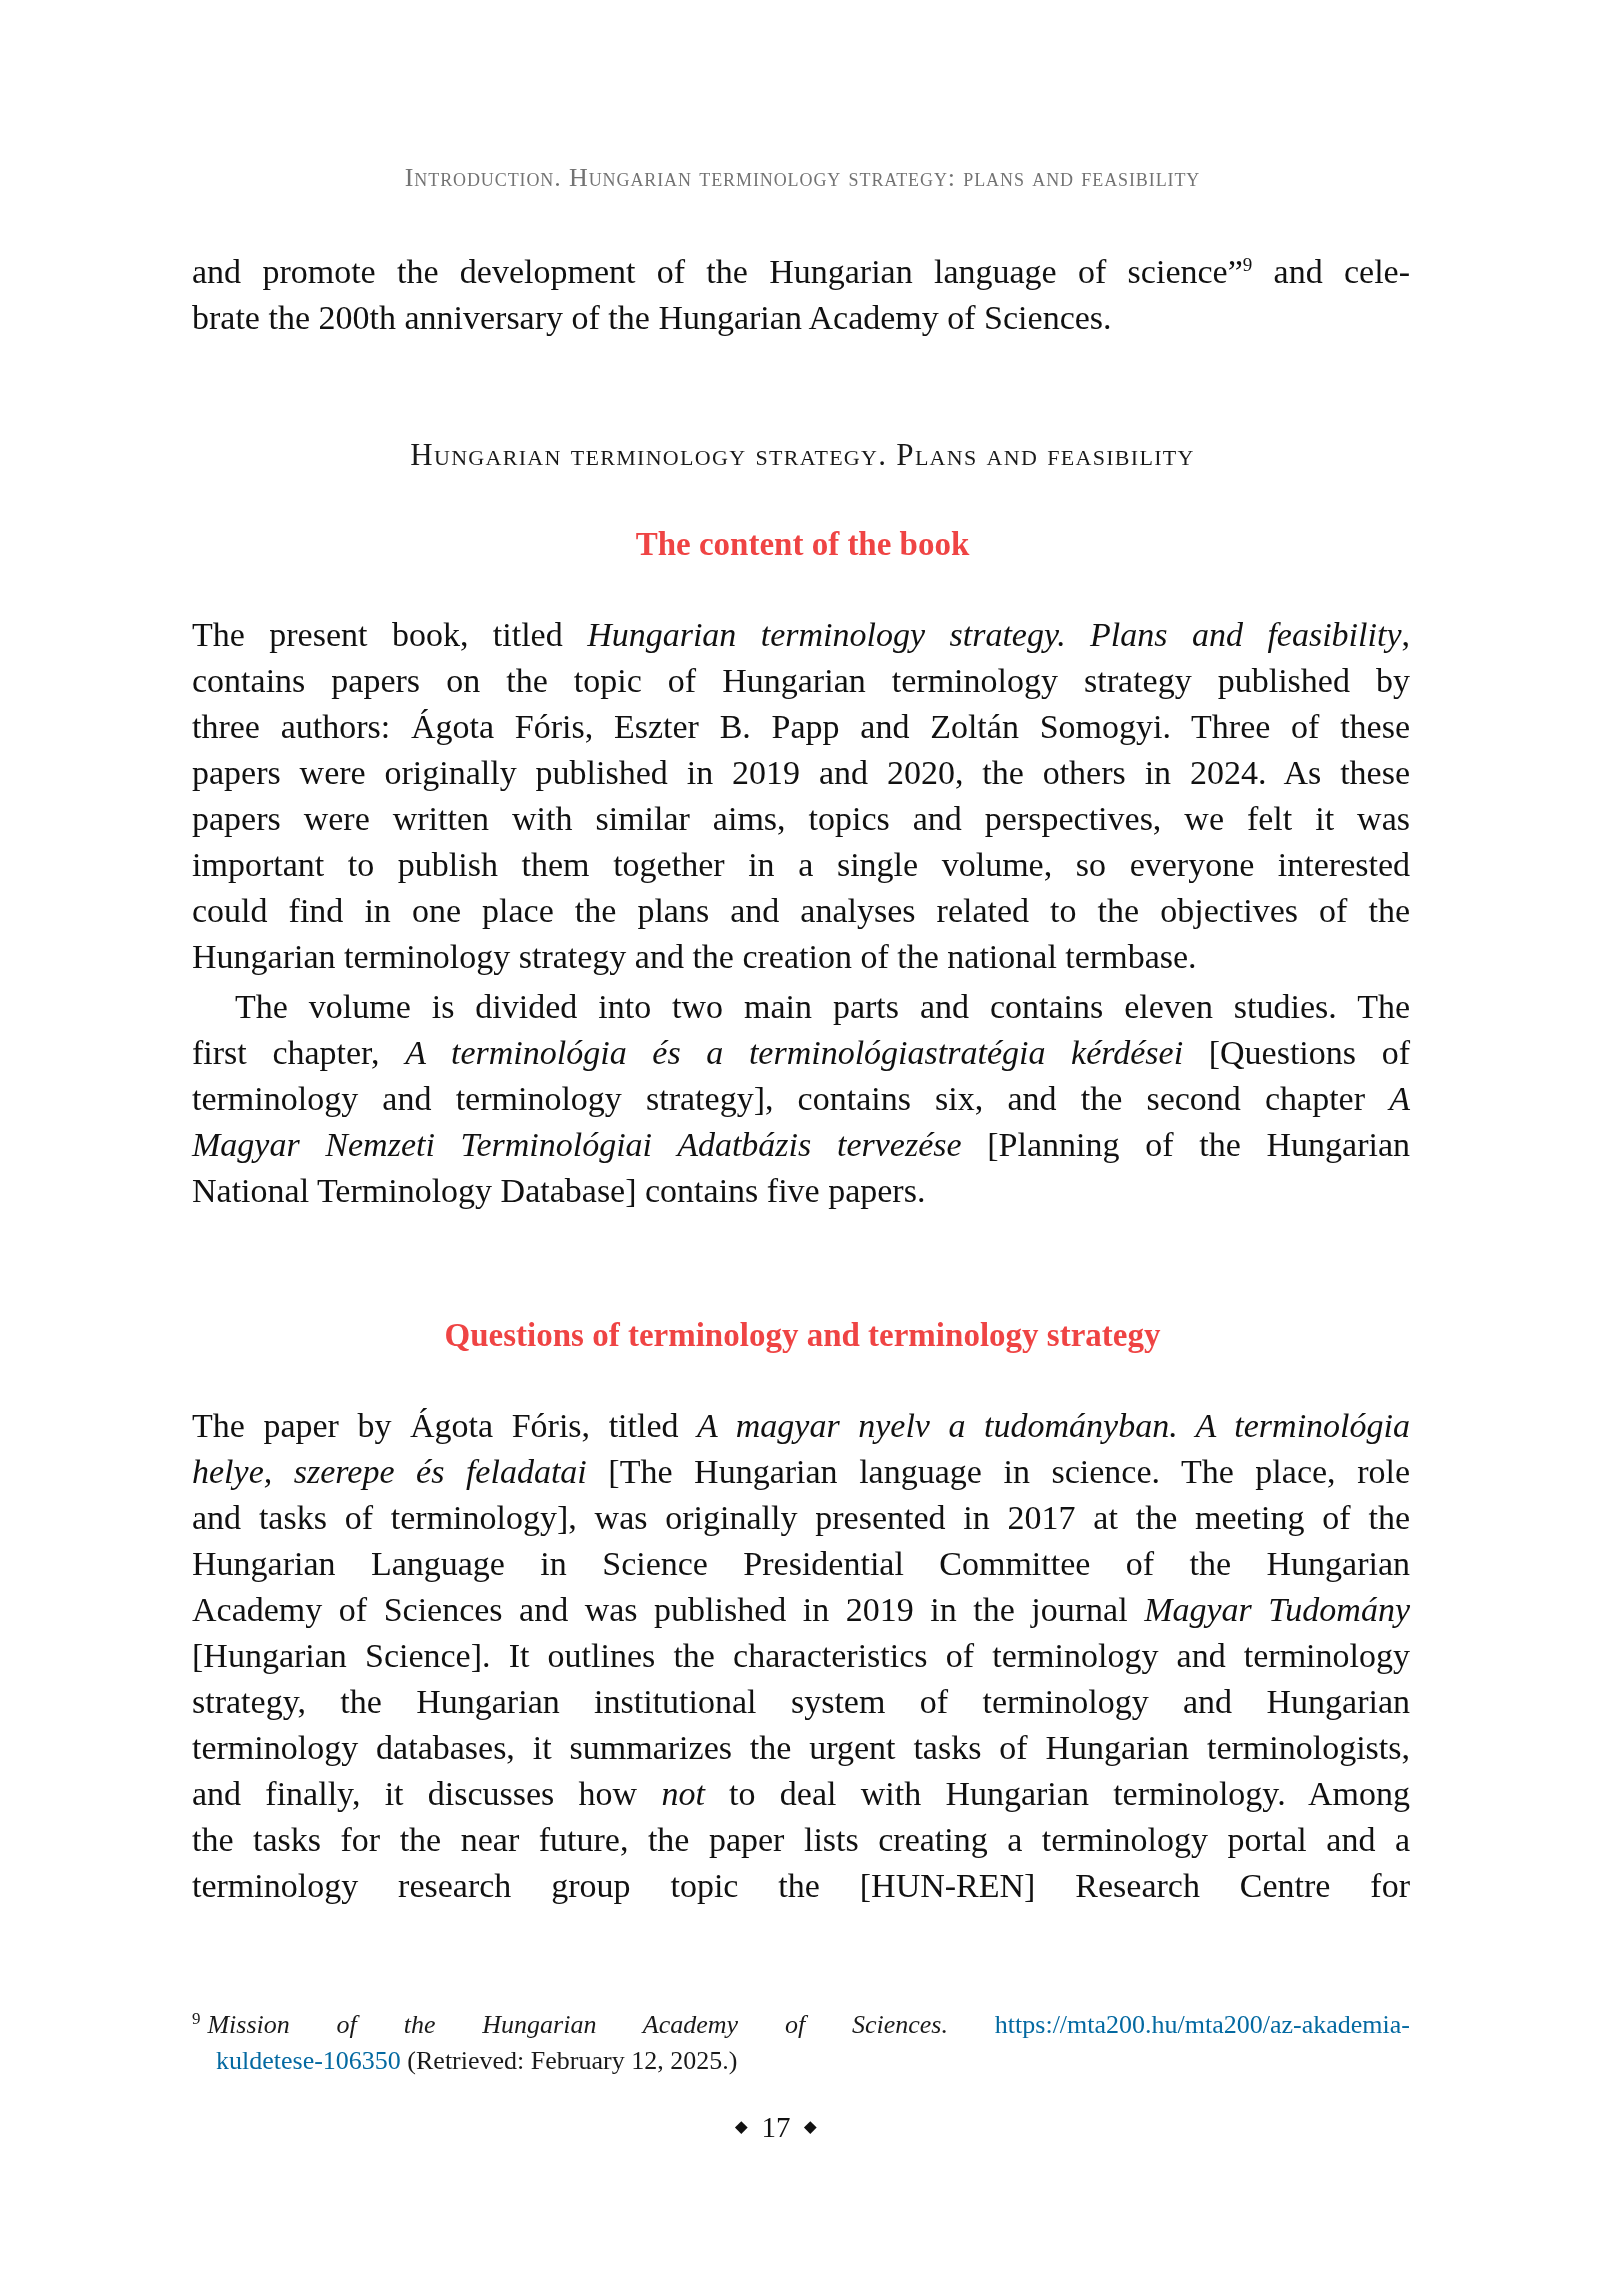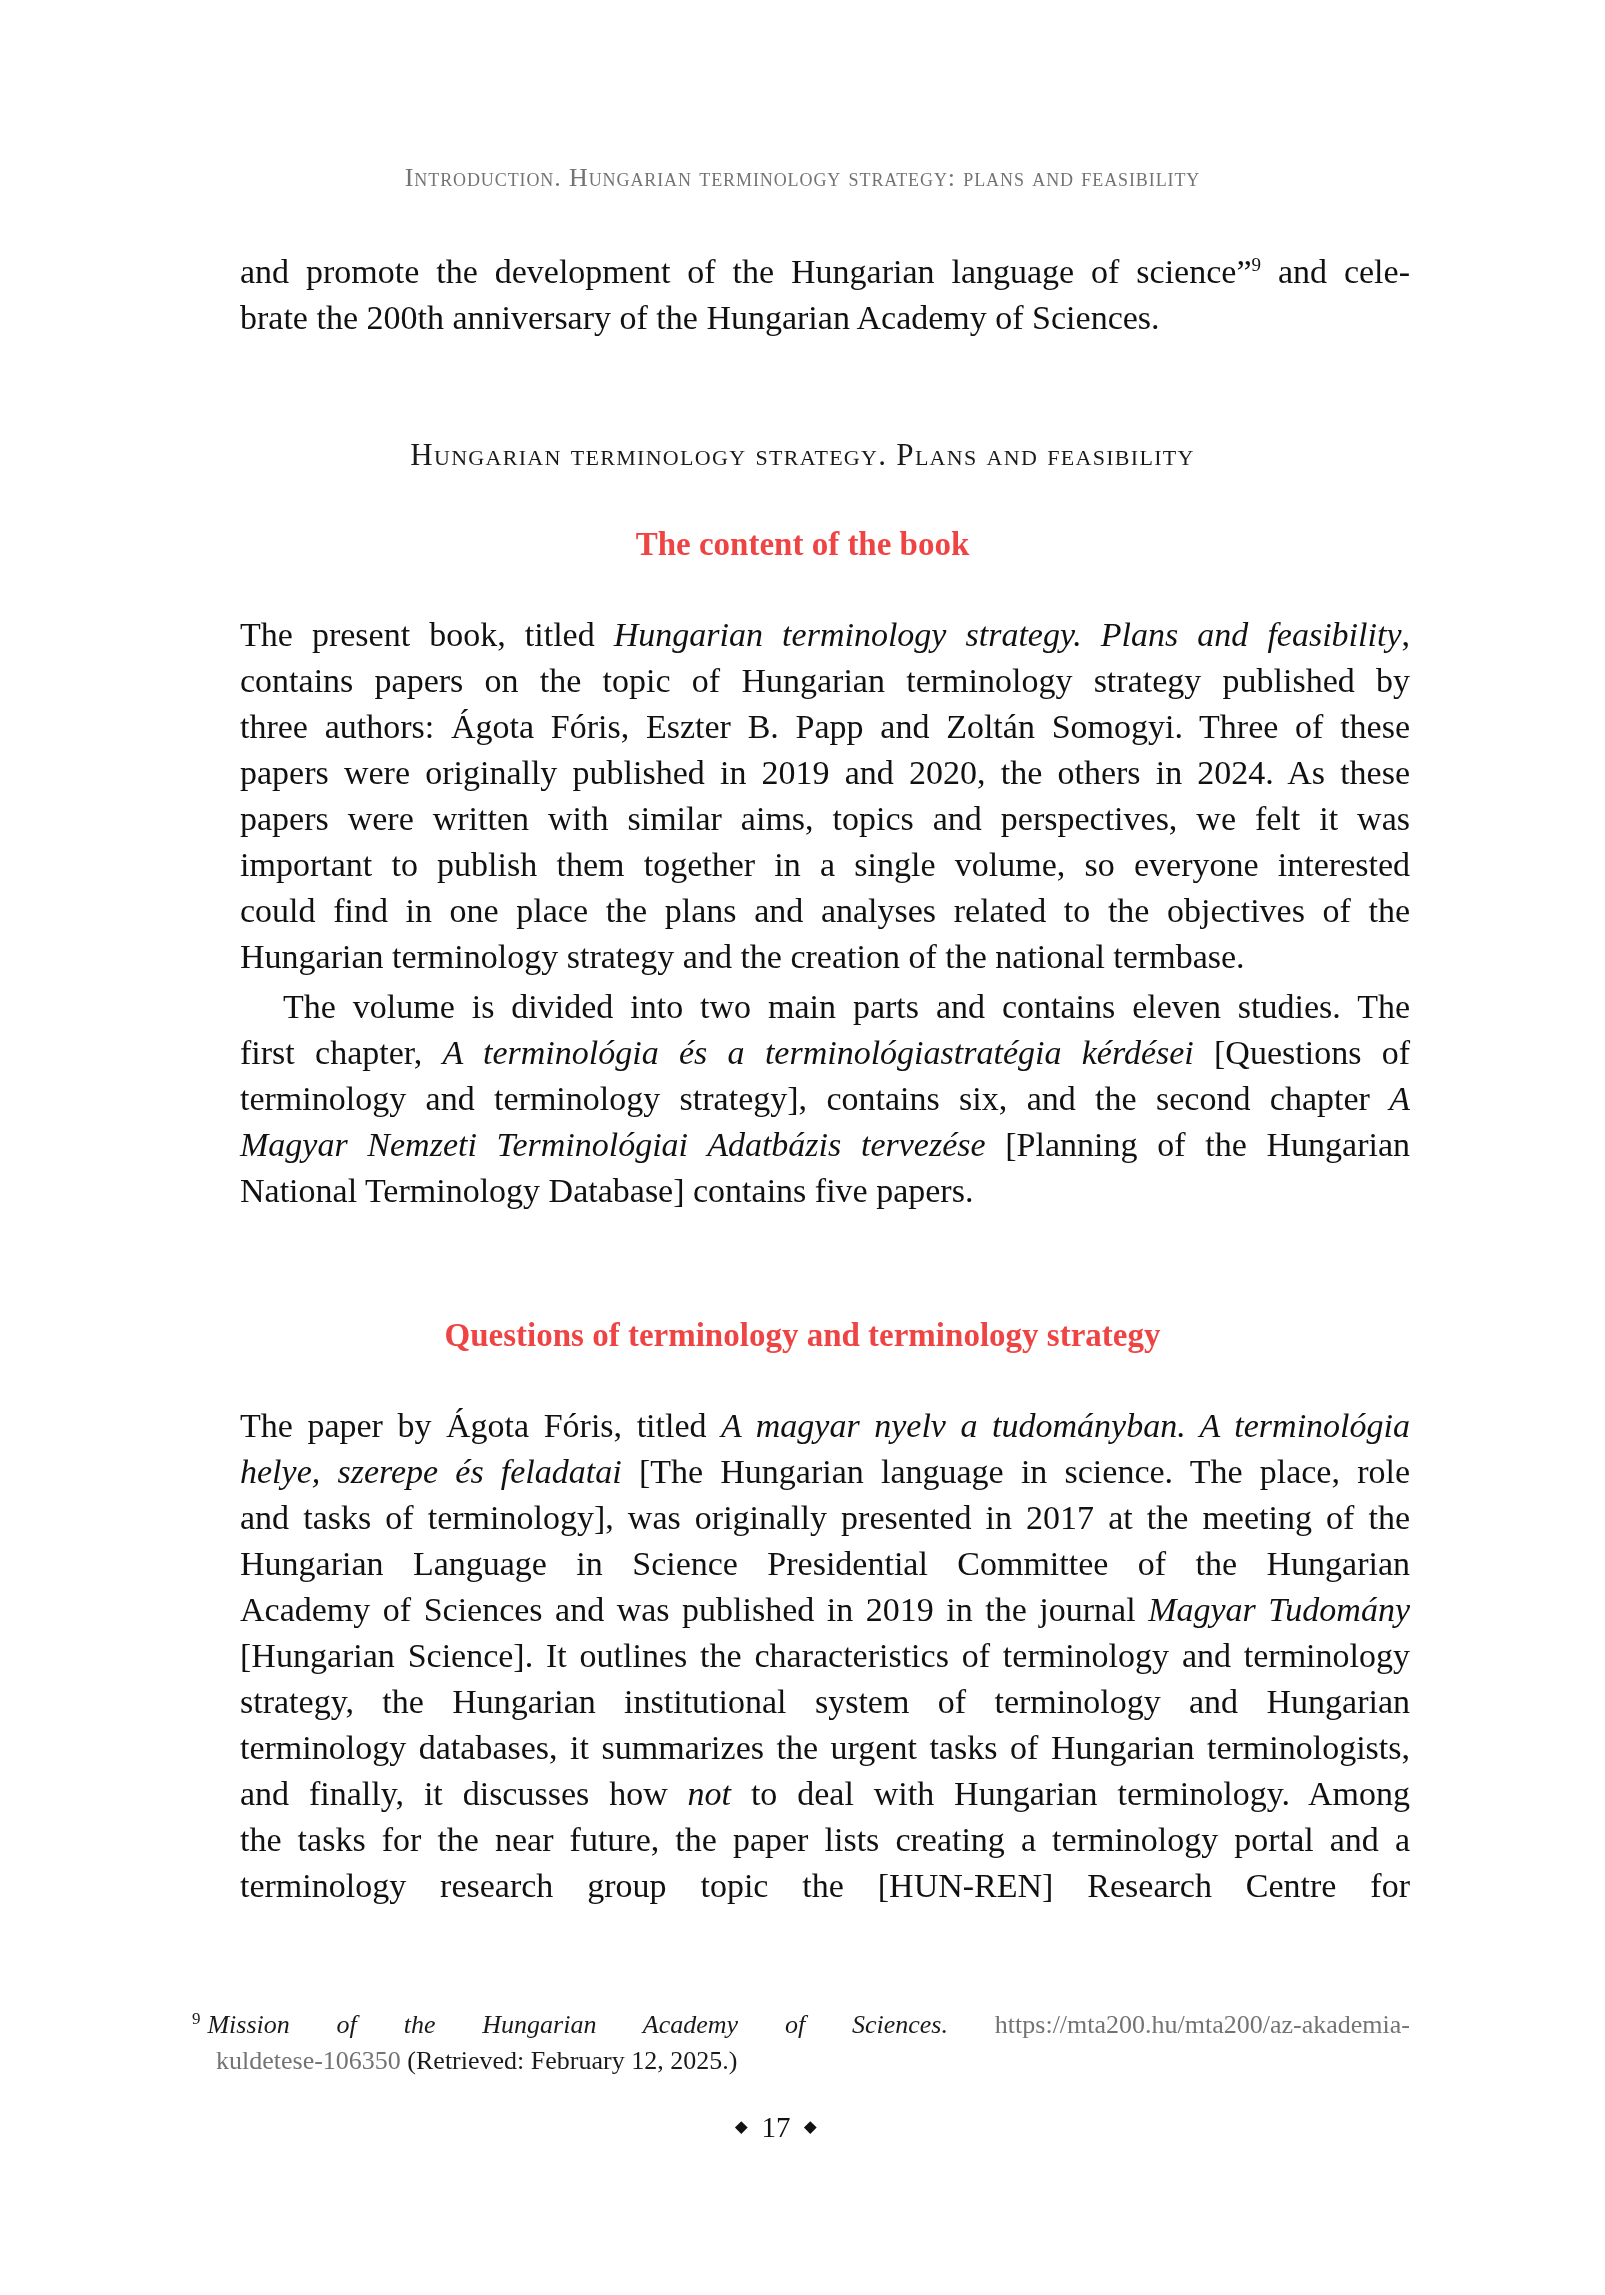--- a/index.html
+++ b/index.html
@@ -38,21 +38,20 @@
       width: 1218px;
     }
     .line {
       display: block;
       height: 46px;
       line-height: 46px;
       font-size: 34px;
       white-space: nowrap;
       text-align: justify;
       text-align-last: justify;
-      margin-left: 48px;
     }
     .line.last {
       text-align-last: left;
     }
     .line.indent {
       padding-left: 43px;
     }
     .line i { font-style: italic; }
     sup.fnref {
       font-size: 19px;
@@ -96,21 +95,21 @@
     }
     .footnote .fn-line.second {
       padding-left: 24px;
     }
     .fn-num {
       font-size: 17px;
       vertical-align: 8.6px;
       margin-right: 6.9px;
     }
     .fn-link {
-      color: #737373;
+      color: #0369a1;
       text-decoration: none;
     }
     .page-number {
       position: absolute;
       top: 2111px;
       left: 0;
       width: 1552px;
       text-align: center;
       font-size: 29px;
       color: #111;

